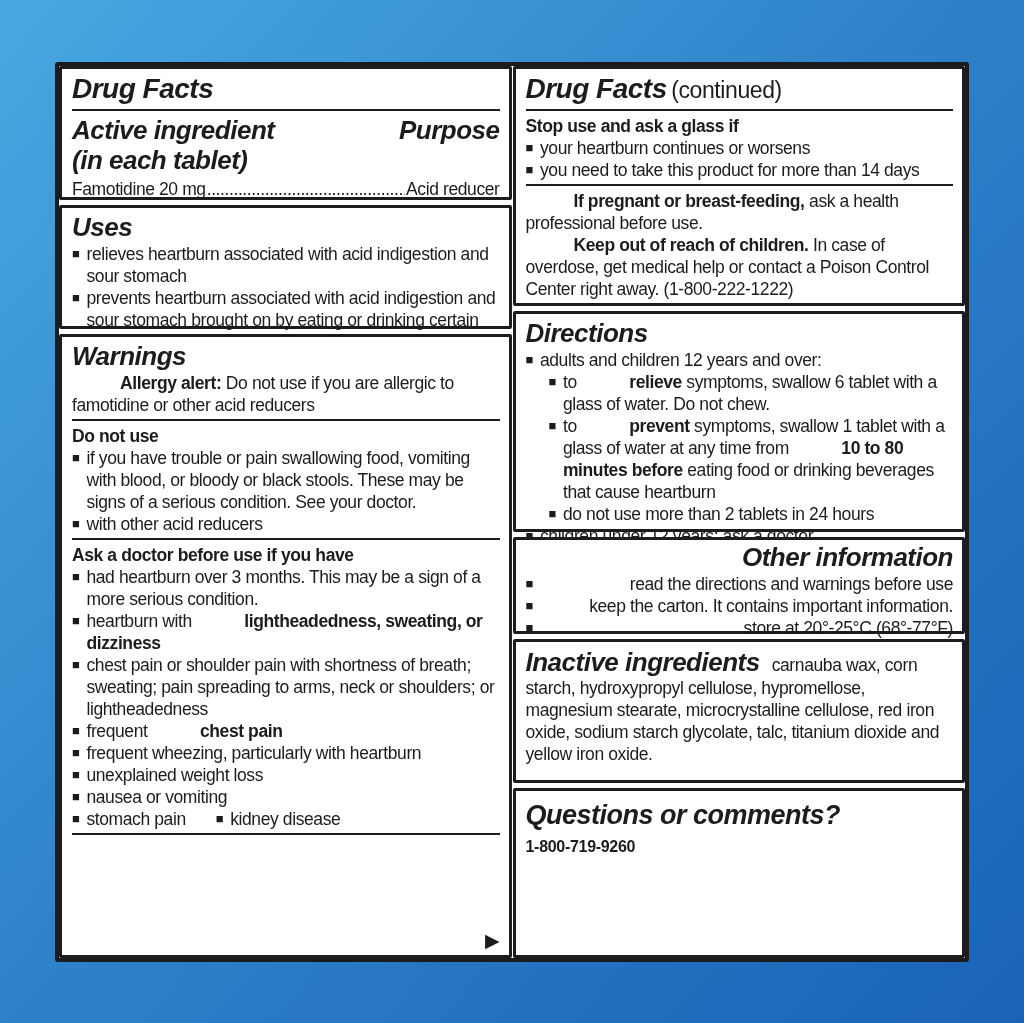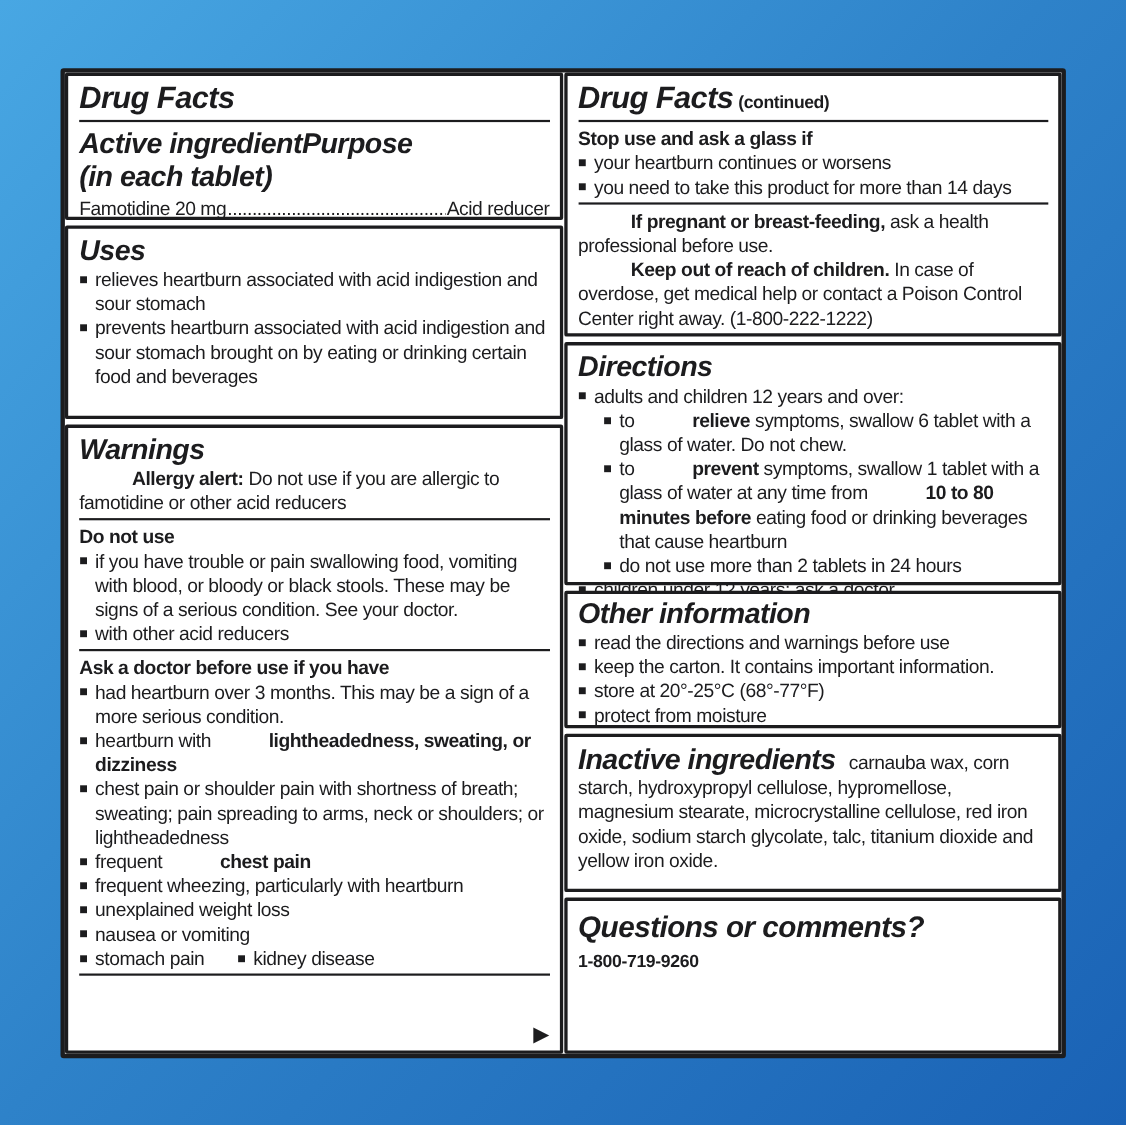--- a/index.html
+++ b/index.html
@@ -20,34 +20,34 @@
   .col{flex:1;display:flex;flex-direction:column;gap:5px;min-width:0;}
   .box{
     border:3px solid #1c1c1e;border-radius:2px;background:#fff;
     box-sizing:border-box;padding:3px 9px 4px 10px;position:relative;
   }
   .tall{flex:1;}
   
   .body-t{font-size:17.5px;line-height:22px;letter-spacing:-0.4px;}
   .sec-title{font-style:italic;font-weight:bold;font-size:26px;line-height:32px;letter-spacing:-0.5px;margin:0;}
   .df-title{font-style:italic;font-weight:bold;font-size:28px;line-height:34px;letter-spacing:-0.5px;margin:0;display:inline;}
-  .df-suffix{font-size:16px;font-weight:bold;font-style:normal;letter-spacing:-0.4px;}
+  .df-suffix{font-size:23px;font-weight:normal;font-style:normal;letter-spacing:-0.4px;}
   .rule{border-top:2px solid #1c1c1e;margin:3px 0 4px;}
   .b{font-weight:bold;margin-left:48px;}
   .hd{font-weight:bold;}
   p{margin:0;}
   
   .li{display:flex;align-items:flex-start;}
   .mk{flex:none;font-size:13px;line-height:22px;margin-right:7px;}
   .tx{flex:1;min-width:0;}
   .l2{margin-left:23px;}
   .pair .tx{flex:none;}
   .mk2{margin-left:30px;}
   
-  .ai-row{display:flex;justify-content:flex-start;align-items:flex-start;}
+  .ai-row{display:flex;justify-content:space-between;align-items:flex-start;}
   .ai-head,.purpose{font-style:italic;font-weight:bold;font-size:26px;line-height:30px;letter-spacing:-0.5px;}
   .leader-row{display:flex;align-items:flex-start;white-space:nowrap;margin-top:3px;}
   .leader{flex:1;overflow:hidden;margin:0 1px;}
   
   .inline-title{font-style:italic;font-weight:bold;font-size:26px;line-height:30px;letter-spacing:-0.5px;padding-right:12px;}
   
   .q-title{font-style:italic;font-weight:bold;font-size:27px;line-height:33px;letter-spacing:-0.5px;margin:5px 0 6px;}
   .q-phone{font-weight:bold;font-size:16px;letter-spacing:-0.3px;}
   
   .arrow{position:absolute;right:9px;bottom:5px;font-size:19px;line-height:19px;}
@@ -71,21 +71,21 @@
           </div>
           <div class="purpose">Purpose</div>
         </div>
         <div class="leader-row body-t">
           <span>Famotidine 20 mg</span>
           <span class="leader">....................................................................................................................................</span>
           <span>Acid reducer</span>
         </div>
       </section>
 
-      <section class="box" style="height:176px;">
+      <section class="box" style="height:124px;">
         <h2 class="sec-title">Uses</h2>
         <div class="body-t">
           <div class="li">
             <span class="mk">■</span>
             <span class="tx">relieves heartburn associated with acid indigestion and sour stomach</span>
           </div>
           <div class="li">
             <span class="mk">■</span>
             <span class="tx">prevents heartburn associated with acid indigestion and sour stomach brought on by eating or drinking certain food and beverages</span>
           </div>
@@ -194,21 +194,21 @@
             <span class="mk">■</span>
             <span class="tx"><span>do not use more than 2 tablets in 24 hours</span></span>
           </div>
           <div class="li">
             <span class="mk">■</span>
             <span class="tx">children under 12 years: ask a doctor</span>
           </div>
         </div>
       </section>
 
-      <section class="box" style="height:125px;padding-top:1px;">
+      <section class="box" style="height:97px;padding-top:1px;text-align:right;">
         <h2 class="sec-title">Other information</h2>
         <div class="body-t">
           <div class="li">
             <span class="mk">■</span>
             <span class="tx">read the directions and warnings before use</span>
           </div>
           <div class="li">
             <span class="mk">■</span>
             <span class="tx">keep the carton. It contains important information.</span>
           </div>

